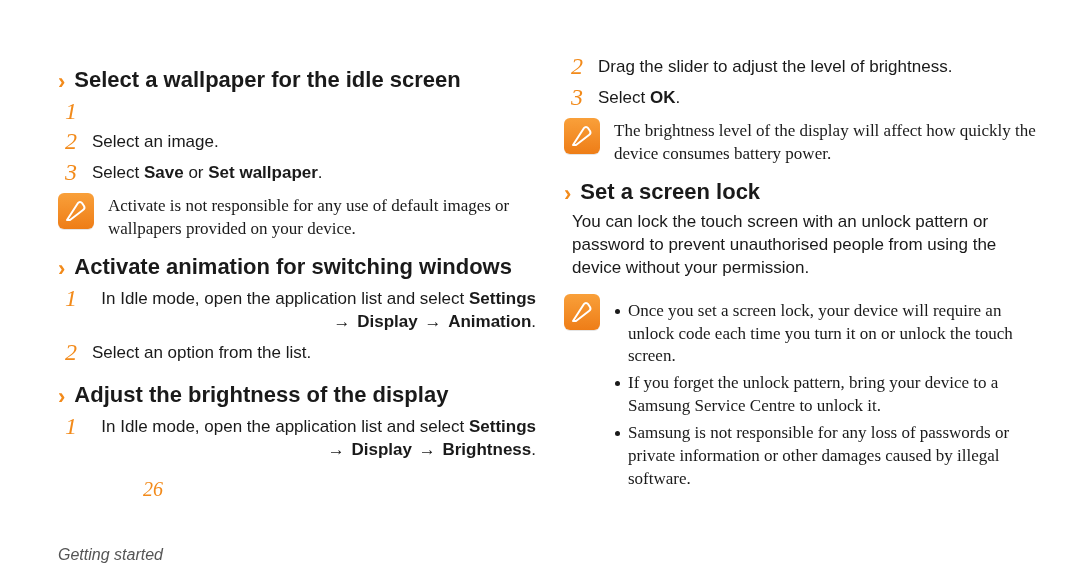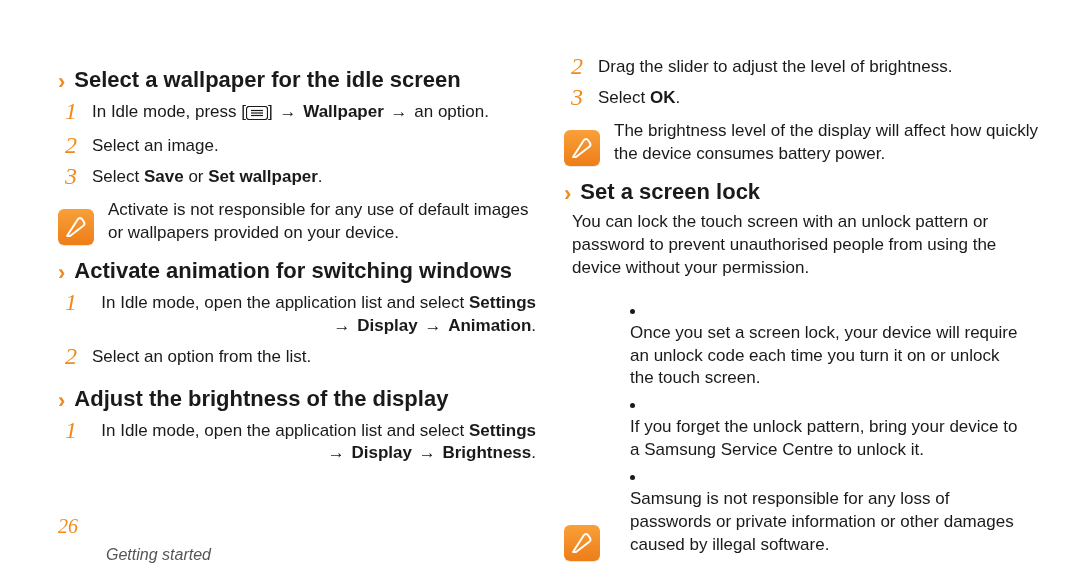--- a/index.html
+++ b/index.html
@@ -67,23 +67,24 @@
   .step-text {
     padding-top: 2px;
     text-align: right;
   }
   .arrow {
     padding: 0 2px;
   }
   .bold { font-weight: 700; }
   .note {
     display: flex;
-    align-items: flex-end;
+    align-items: flex-start;
     gap: 14px;
     margin: 8px 0 12px 0;
+    font-family: Liberation Serif, serif;
   }
   .note-icon {
     width: 36px;
     height: 36px;
     flex: 0 0 36px;
     border-radius: 6px;
     background: linear-gradient(to bottom, #f9a03a, #ee7d17);
     display: flex;
     align-items: center;
     justify-content: center;
@@ -99,41 +100,41 @@
   }
   .bullets {
     margin: 0;
     padding: 0;
     list-style: none;
   }
   .bullets li {
     display: flex;
     align-items: flex-start;
     gap: 8px;
-    margin: 4px 16px;
-    flex-direction: column;
+    margin: 4px 1px;
   }
   .bullet-dot {
     width: 5px;
     height: 5px;
     border-radius: 50%;
     background: #1a1a1a;
     margin-top: 9px;
     flex: 0 0 5px;
   }
   .para {
     margin: 6px 0 14px 8px;
   }
   .footer {
     position: absolute;
     left: 58px;
     bottom: 20px;
     display: flex;
-    align-items: flex-start;
-    gap: 28px;
+    align-items: flex-end;
+    gap: 10px;
+    flex-direction: column;
   }
   .page-num {
     font-family: "Times New Roman", Georgia, serif;
     font-style: italic;
     font-size: 20px;
     color: #f28a1a;
   }
   .page-label {
     font-style: italic;
     font-size: 16px;
@@ -153,28 +154,20 @@
 
     <div class="col">
 
       <div class="section-head">
         <span class="chev">›</span>
         <span class="sh-title">Select a wallpaper for the idle screen</span>
       </div>
 
       <div class="step">
         <span class="step-num">1</span>
-        <span class="step-text">
-          <span>In Idle mode, press [</span><span class="menu-icon"><svg width="22" height="14" viewBox="0 0 22 14">
-                <rect x="0.5" y="0.5" width="21" height="13" rx="2.5" ry="2.5" fill="none" stroke="#1a1a1a" stroke-width="1.2"></rect>
-                <line x1="5" y1="4.5" x2="17" y2="4.5" stroke="#1a1a1a" stroke-width="1.2"></line>
-                <line x1="5" y1="7" x2="17" y2="7" stroke="#1a1a1a" stroke-width="1.2"></line>
-                <line x1="5" y1="9.5" x2="17" y2="9.5" stroke="#1a1a1a" stroke-width="1.2"></line>
-              </svg></span><span>] </span><span class="arrow">→</span> <span class="bold">Wallpaper</span> <span class="arrow">→</span><span> an option.</span>
-        </span>
       </div>
 
       <div class="step">
         <span class="step-num">2</span>
         <span class="step-text">Select an image.</span>
       </div>
 
       <div class="step">
         <span class="step-num">3</span>
         <span class="step-text">

